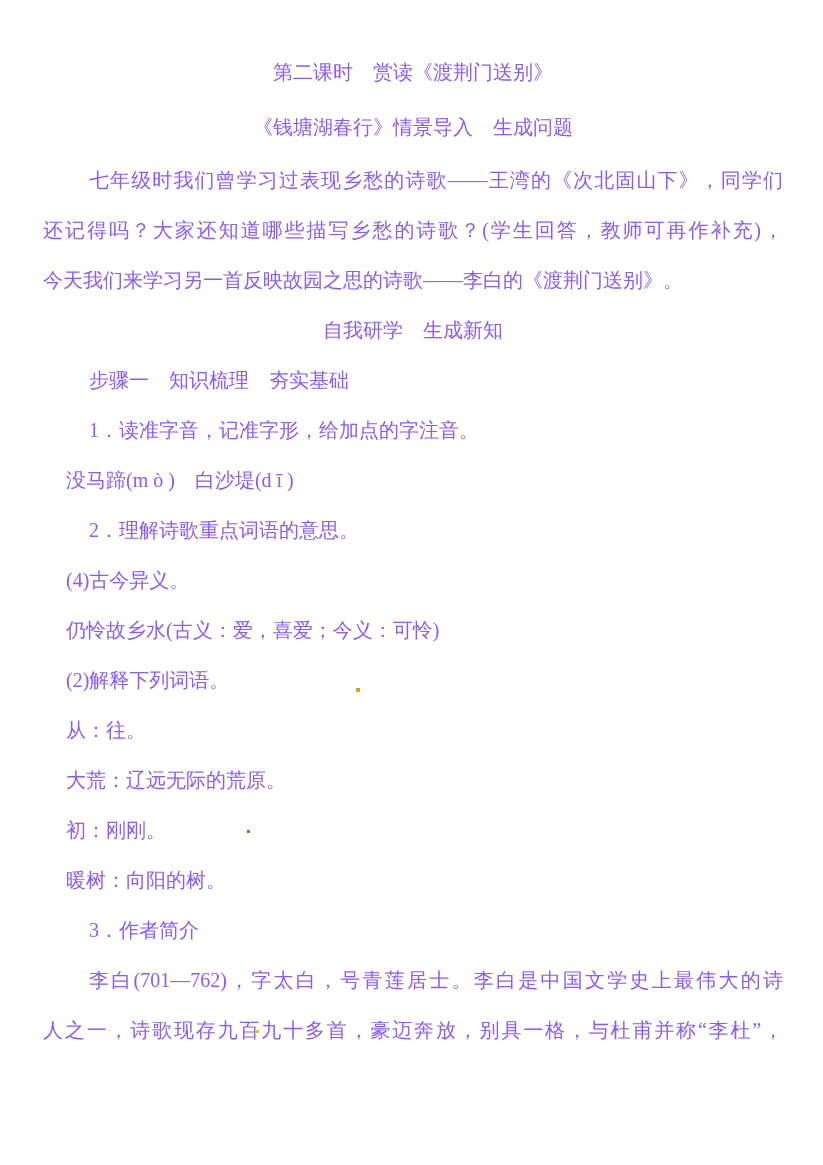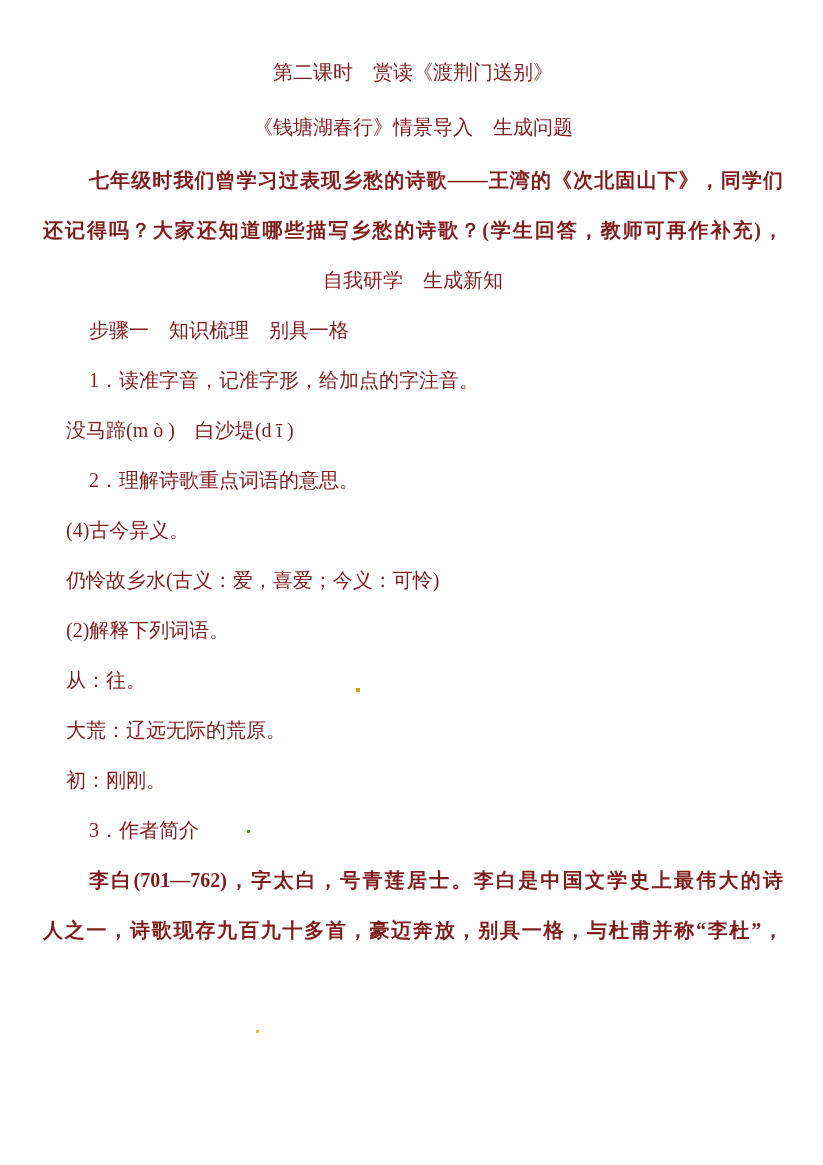--- a/index.html
+++ b/index.html
@@ -7,21 +7,21 @@
     padding: 0;
     background: #ffffff;
   }
   .page {
     position: relative;
     width: 823px;
     height: 1165px;
     background: #ffffff;
     overflow: hidden;
     font-family: "Liberation Serif", "DejaVu Serif", serif;
-    color: #7f1d1d;
+    color: #8b5cf6;
   }
   .content {
     position: absolute;
     left: 43px;
     top: 45px;
     width: 740px;
     font-size: 20px;
   }
   .ln {
     margin: 0;
@@ -31,21 +31,20 @@
   }
   .ln.tall {
     height: 55px;
     line-height: 55px;
   }
   .center { text-align: center; }
   
   .jl {
     text-align: justify;
     text-align-last: justify;
-    font-weight: bold;
   }
   
   .ind-p { padding-left: 46px; }
   
   .ind-s { padding-left: 23px; }
   
   .speck {
     position: absolute;
     width: 4px;
     height: 4px;
@@ -59,40 +58,42 @@
 
 <div class="page">
   <div class="content">
 
     <p class="ln tall center">第二课时　赏读《渡荆门送别》</p>
 
     <p class="ln tall center">《钱塘湖春行》情景导入　生成问题</p>
 
     <p class="ln jl ind-p">七年级时我们曾学习过表现乡愁的诗歌——王湾的《次北固山下》，同学们</p>
     <p class="ln jl">还记得吗？大家还知道哪些描写乡愁的诗歌？(学生回答，教师可再作补充)，</p>
+    <p class="ln">今天我们来学习另一首反映故园之思的诗歌——李白的《渡荆门送别》。</p>
 
     <p class="ln center">自我研学　生成新知</p>
 
-    <p class="ln ind-p">步骤一　知识梳理　别具一格</p>
+    <p class="ln ind-p">步骤一　知识梳理　夯实基础</p>
 
     <p class="ln ind-p">1．读准字音，记准字形，给加点的字注音。</p>
 
     <p class="ln ind-s">没马蹄(m ò )　白沙堤(d ī )</p>
 
     <p class="ln ind-p">2．理解诗歌重点词语的意思。</p>
 
     <p class="ln ind-s">(4)古今异义。</p>
 
     <p class="ln ind-s">仍怜故乡水(古义：爱，喜爱；今义：可怜)</p>
 
     <p class="ln ind-s">(2)解释下列词语。</p>
 
     <p class="ln ind-s">从：往。</p>
     <p class="ln ind-s">大荒：辽远无际的荒原。</p>
     <p class="ln ind-s">初：刚刚。</p>
+    <p class="ln ind-s">暖树：向阳的树。</p>
 
     <p class="ln ind-p">3．作者简介</p>
 
     <p class="ln jl ind-p">李白(701—762)，字太白，号青莲居士。李白是中国文学史上最伟大的诗</p>
     <p class="ln jl">人之一，诗歌现存九百九十多首，豪迈奔放，别具一格，与杜甫并称“李杜”，</p>
 
   </div>
 
   <span class="speck s1"></span>
   <span class="speck s2"></span>

